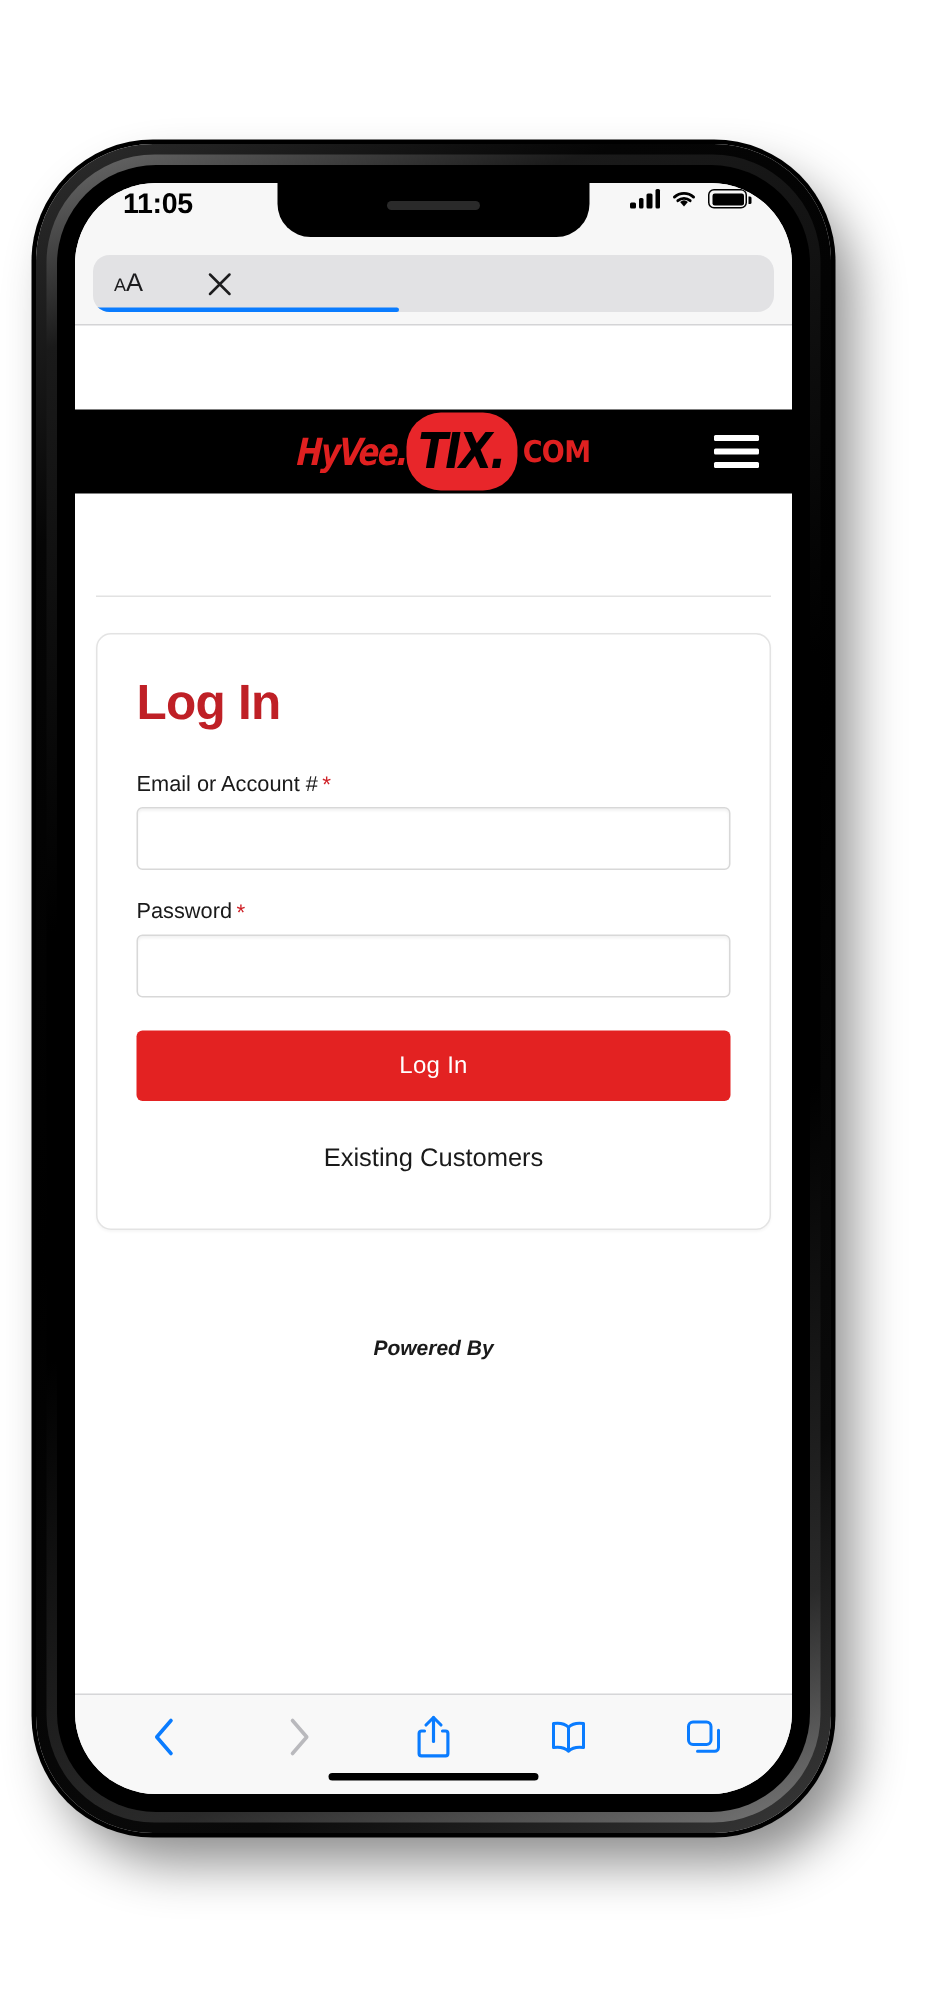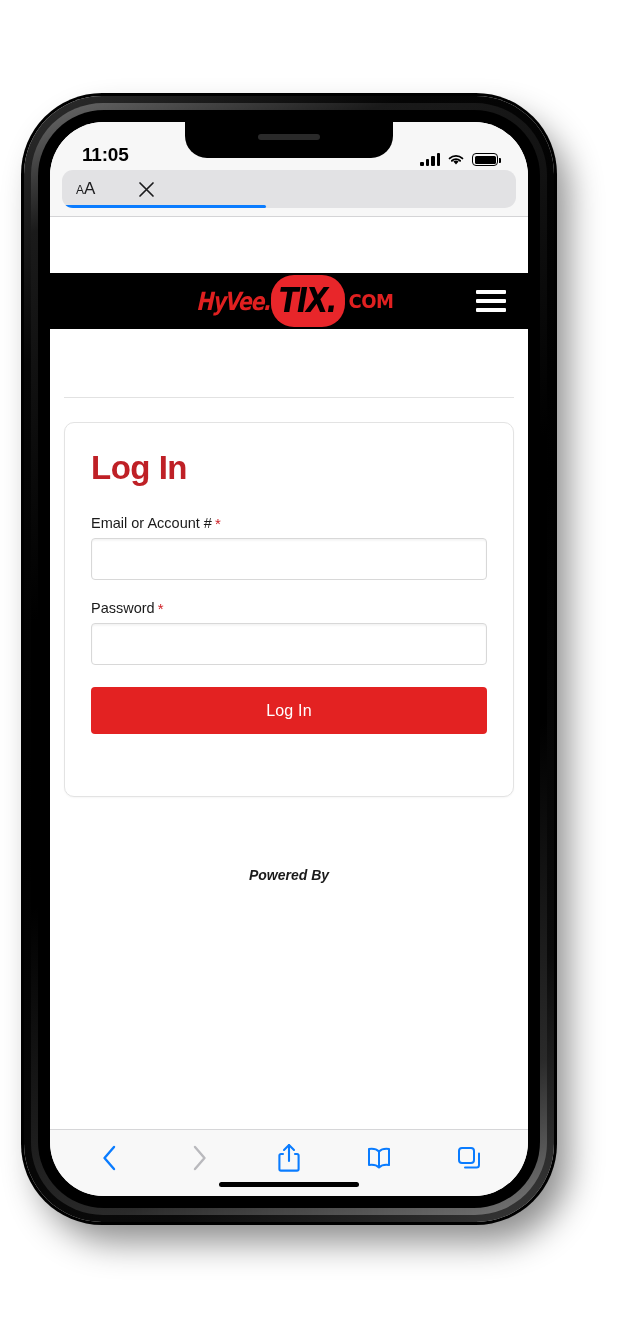--- a/index.html
+++ b/index.html
@@ -74,21 +74,21 @@
     border-radius: 3px;
     background: #2a2a2a;
   }
 
   
   .status-bar {
     position: relative;
     height: 44px;
     background: #f7f7f7;
     display: flex;
-    align-items: flex-end;
+    align-items: flex-start;
     justify-content: space-between;
     padding: 0 30px 0 32px;
     z-index: 30;
     gap: 44px;
   }
   .status-time {
     font-size: 19px;
     font-weight: bold;
     color: #000;
     letter-spacing: -0.2px;
@@ -500,20 +500,21 @@
           <div class="field-label">
             <span>Password</span>
             <span class="req">*</span>
           </div>
           <input class="text-input" type="password" placeholder="" style="">
 
           <button class="submit-btn">Log In</button>
 
 
           <div class="existing-block">
+            <div class="existing-label">Existing Customers</div>
           </div>
         </div>
 
         <div class="footer-area">
           <div class="powered-by">Powered By</div>
         </div>
       </div>
     </div>
 
     <div class="safari-bottom">

